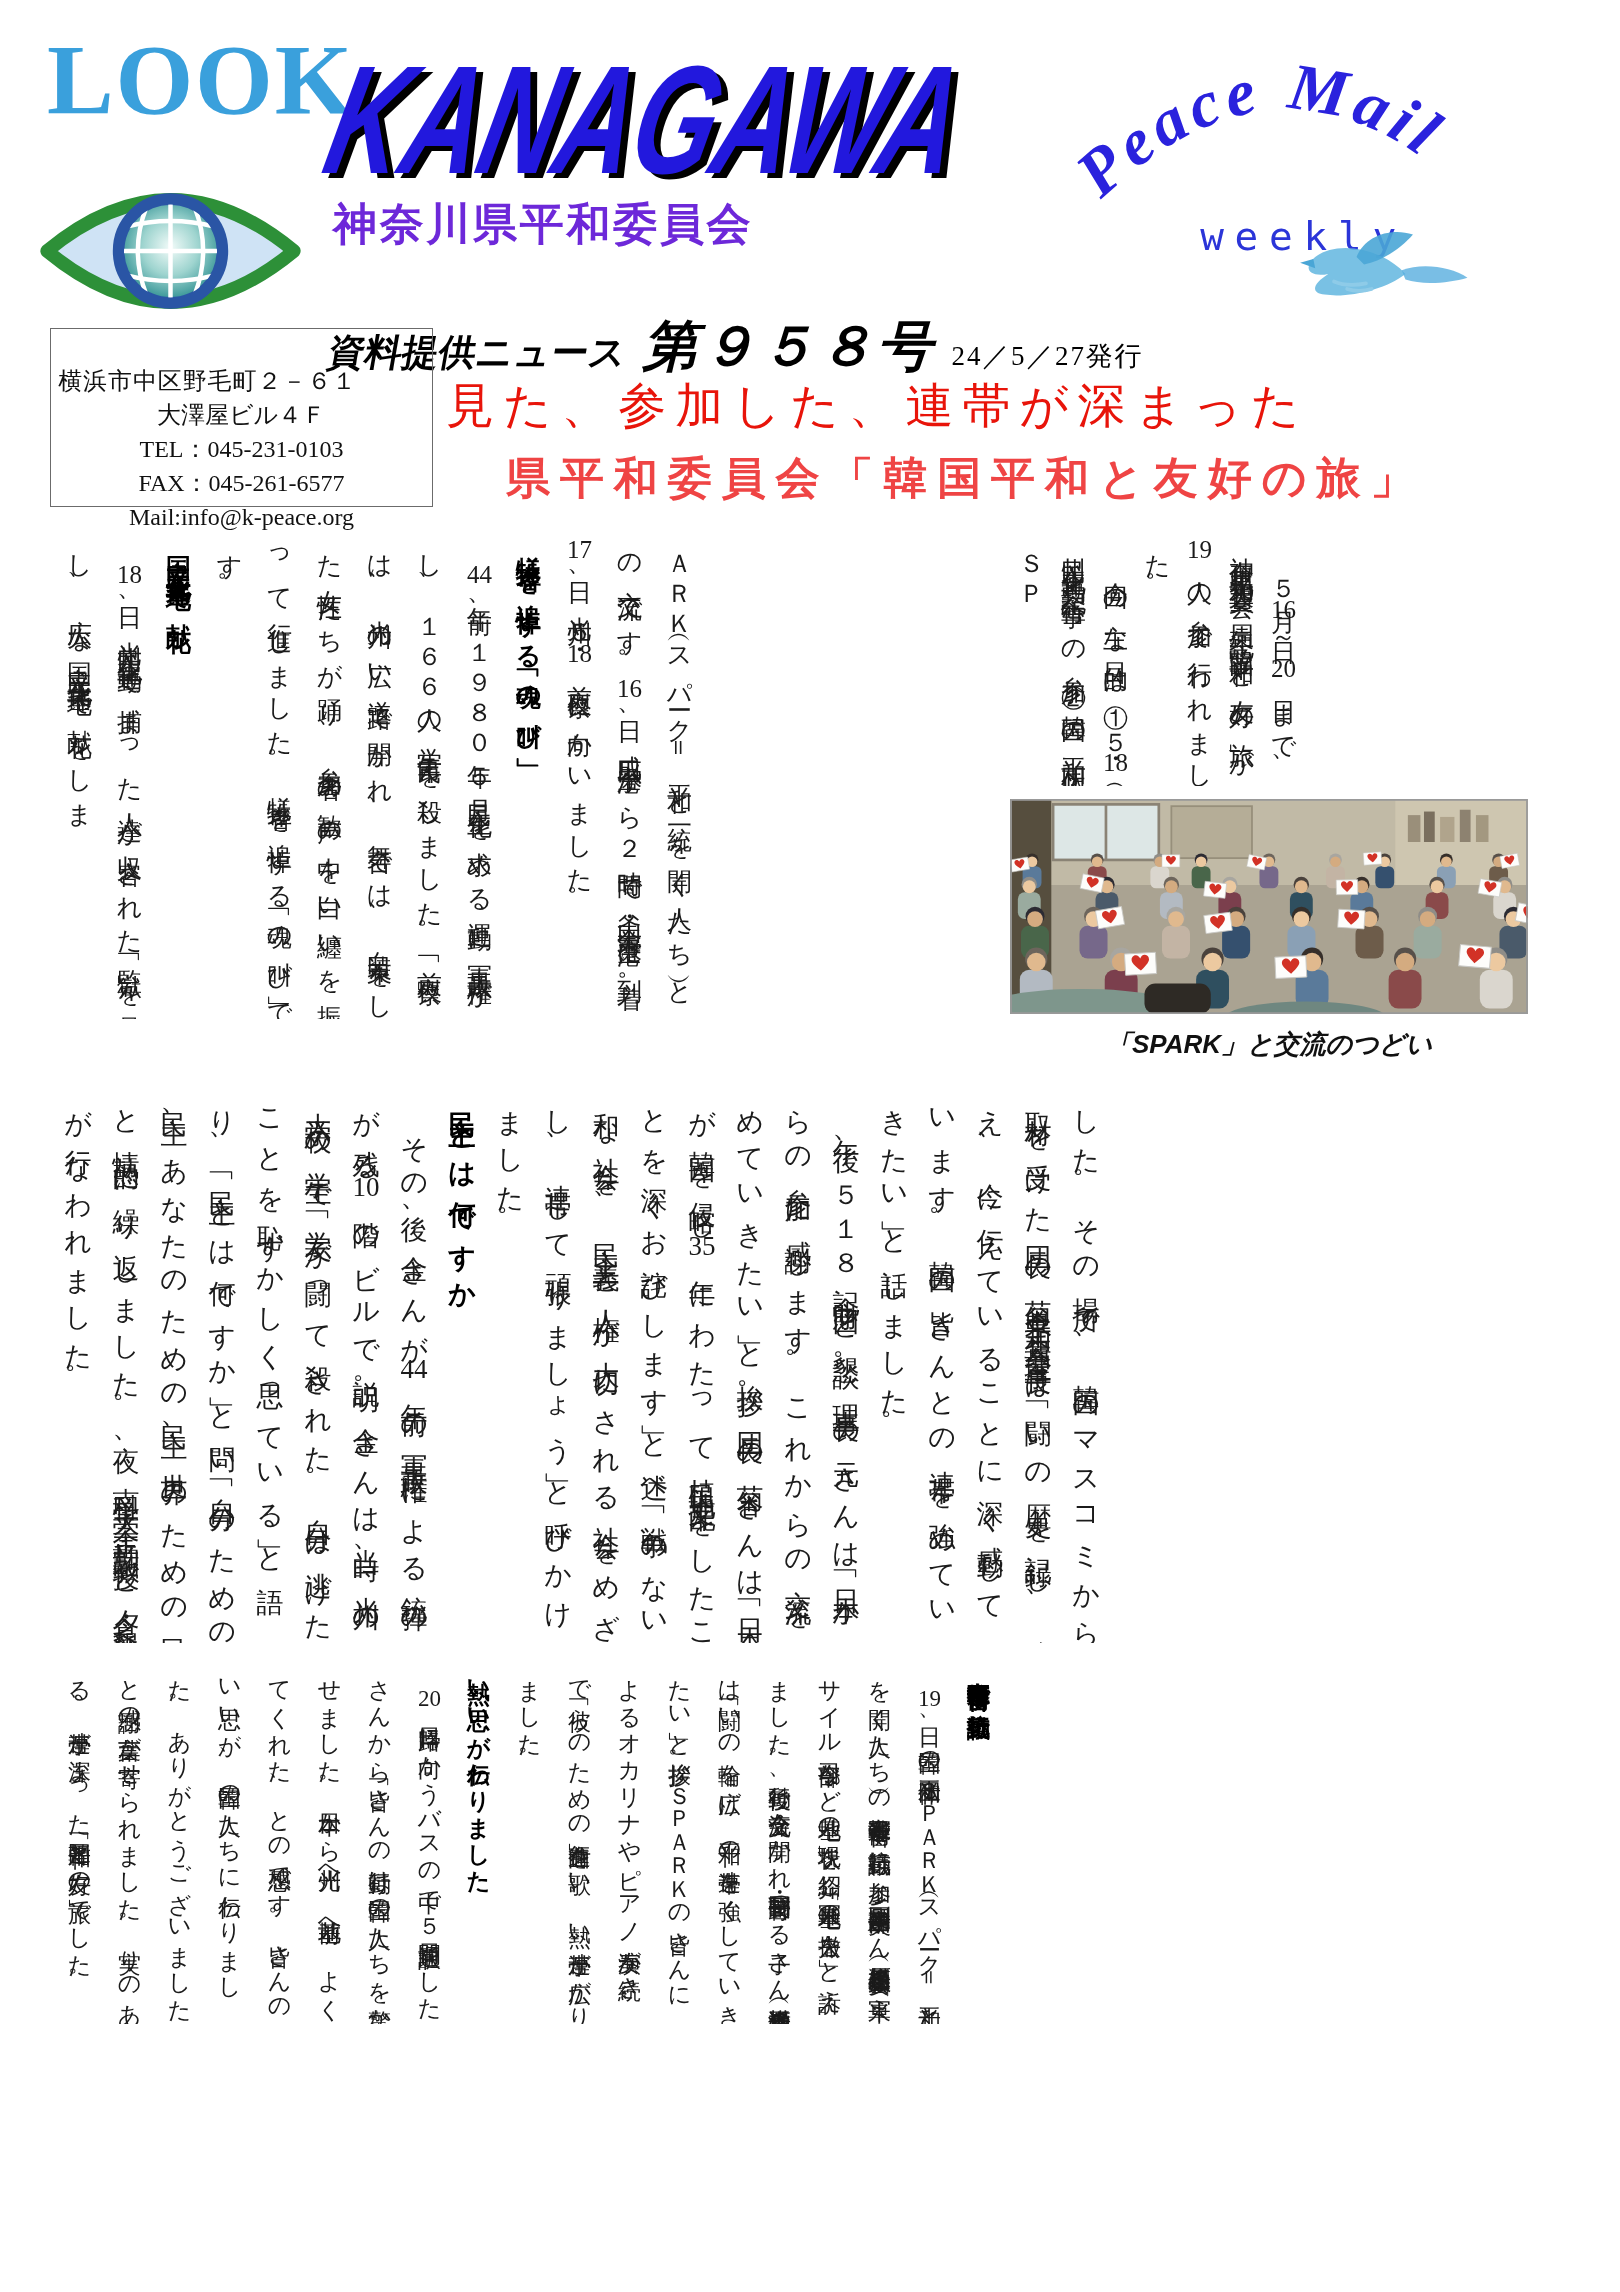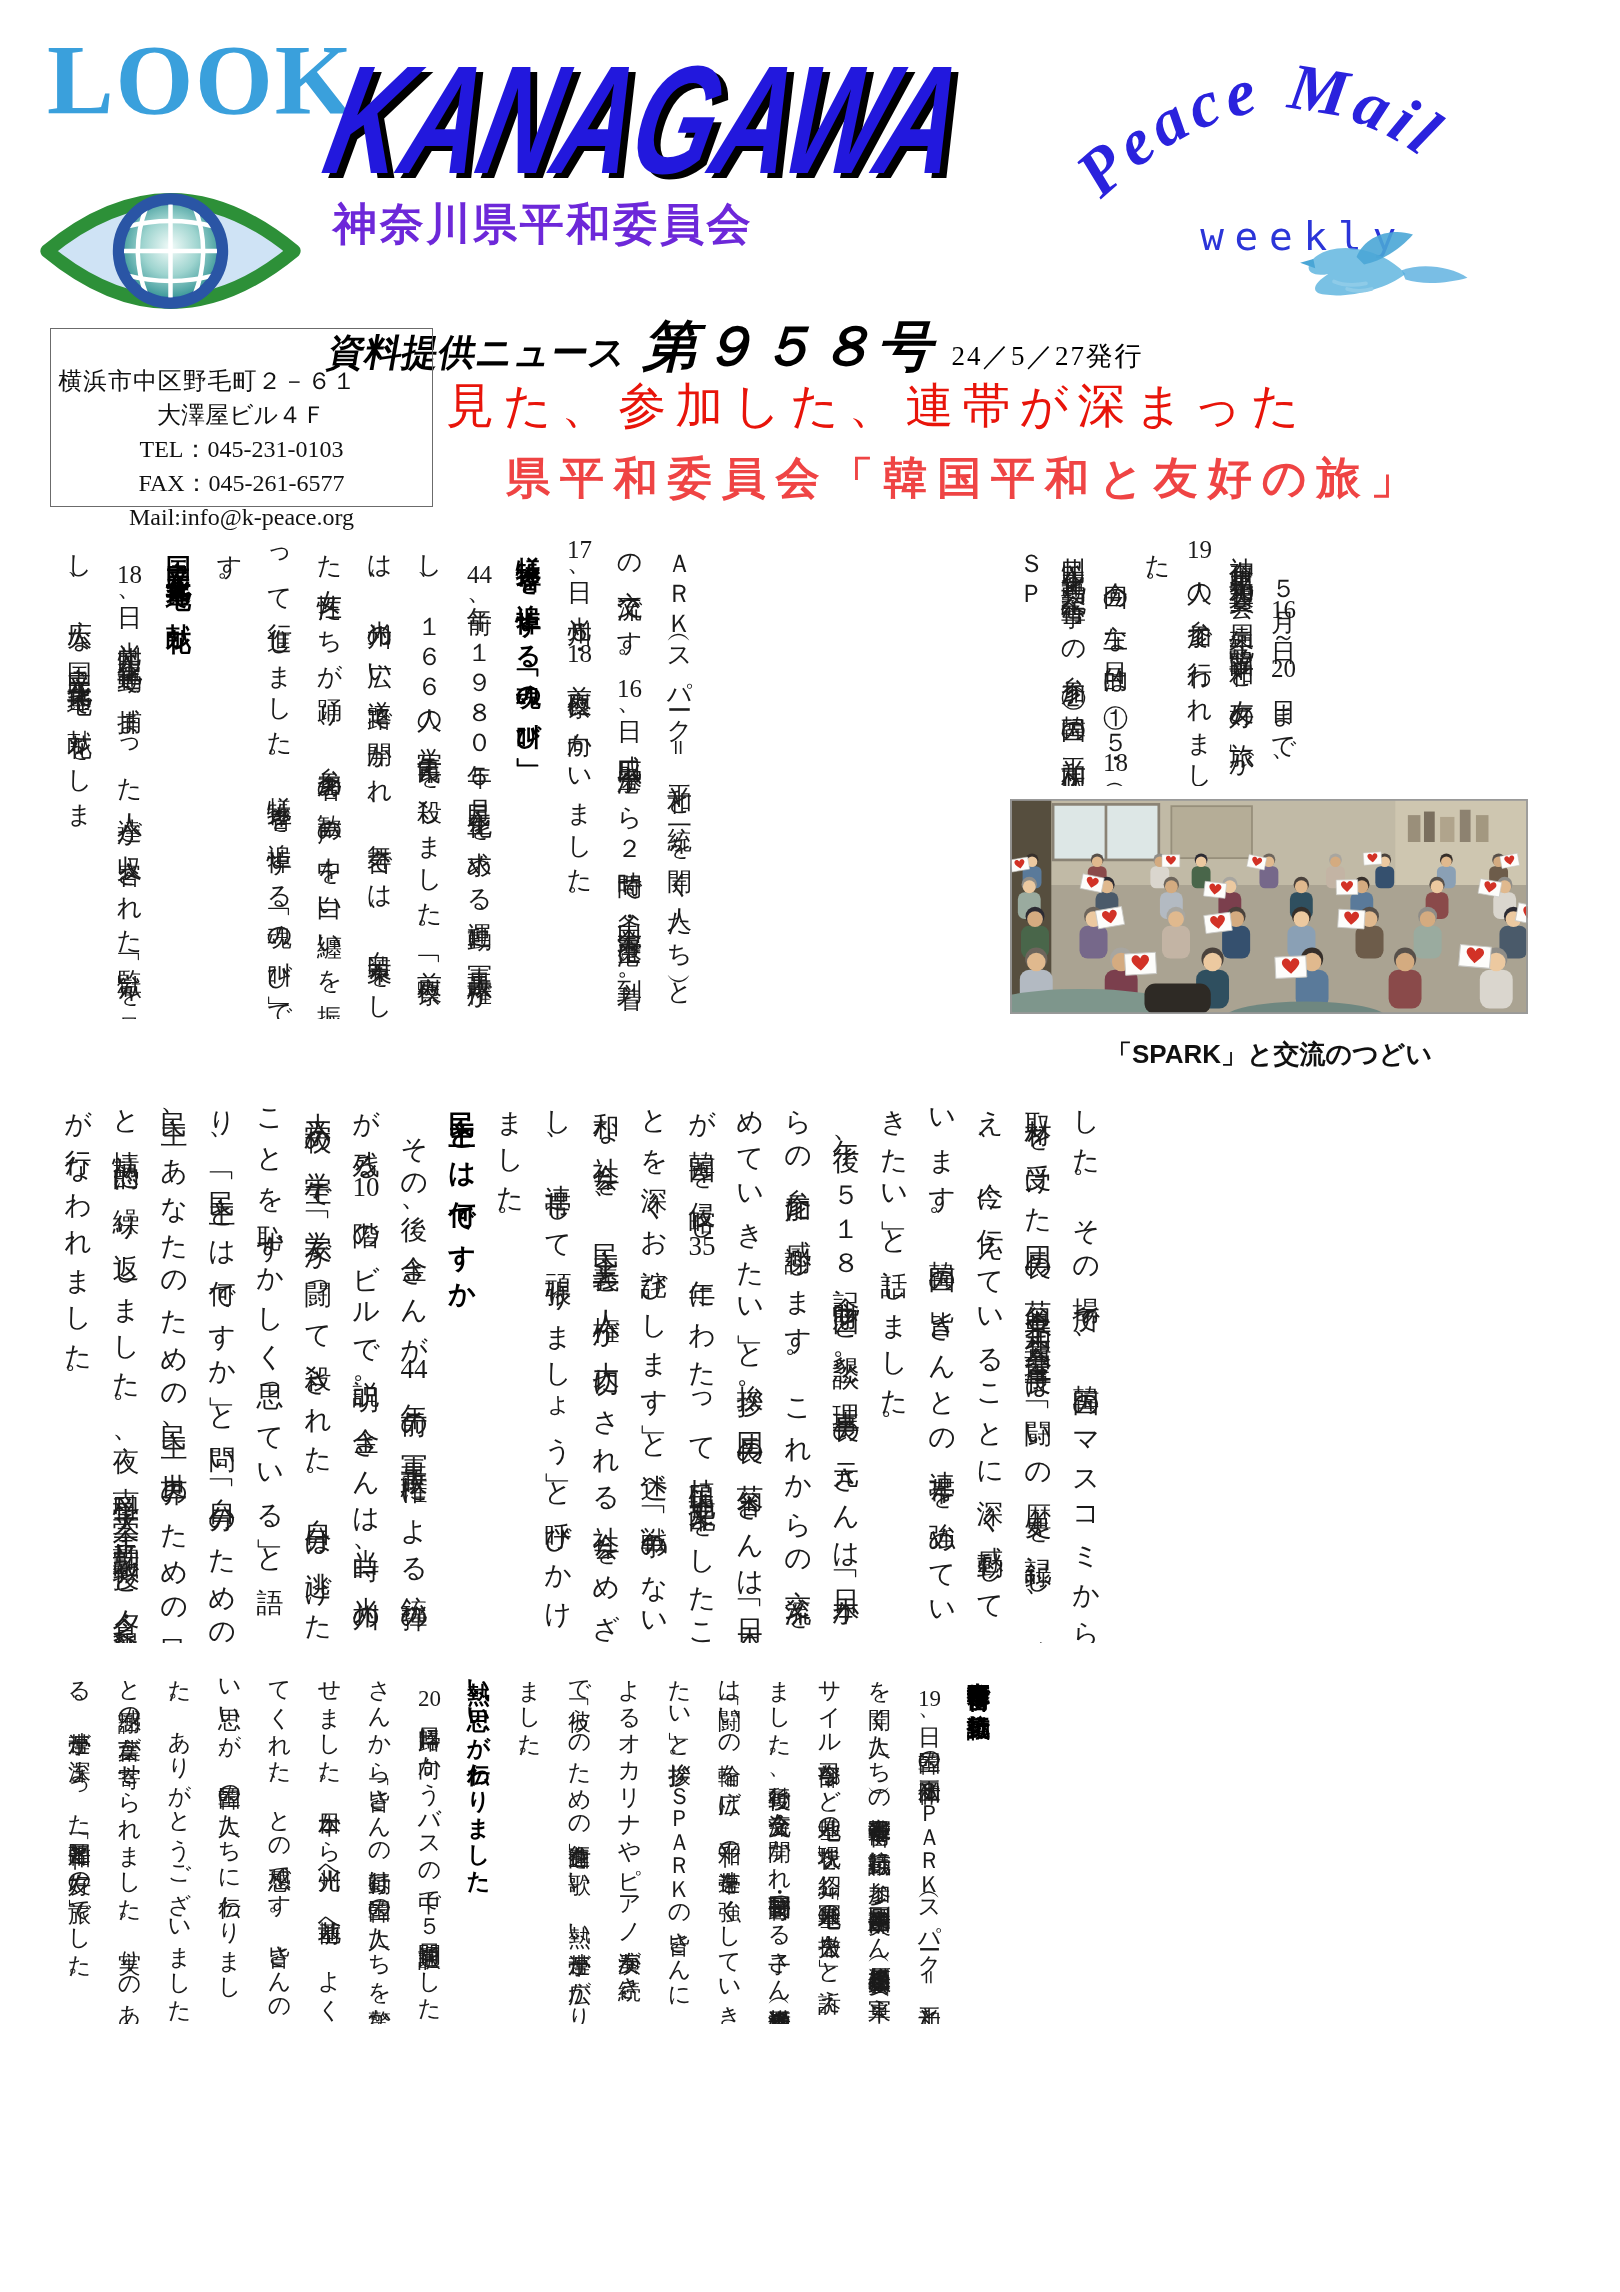--- a/index.html
+++ b/index.html
@@ -42,21 +42,21 @@
   .vh{font-family:"Liberation Sans",sans-serif;font-weight:700;text-indent:0;color:#000;}
   .tcy{text-combine-upright:all;}
 
   .band1{display:flex;height:541px;}
   .b1l{flex:1;min-width:0;}
   .b1l .vtext{height:482px;font-size:25px;letter-spacing:.19em;line-height:50px;}
   .b1r{width:553px;}
   .b1r .vtext{height:249px;font-size:25px;letter-spacing:.19em;line-height:42px;}
   .b1r figure{margin:12.5px 0 0;width:518px;}
   figcaption{font-family:"Liberation Sans",sans-serif;font-weight:700;font-size:26px;
-             text-align:center;margin-top:19px;color:#111;}
+             text-align:center;margin-top:9px;color:#111;font-style:italic;}
 
   .band2{margin-top:12.5px;}
   .band2 .vtext{height:552px;font-size:27px;letter-spacing:.26em;line-height:48px;}
   .band3{margin-top:21.5px;}
   .band3 .vtext{height:360px;font-size:23px;letter-spacing:.03em;line-height:50px;}
 </style>
 </head>
 <body>
 
 <div class="page">

